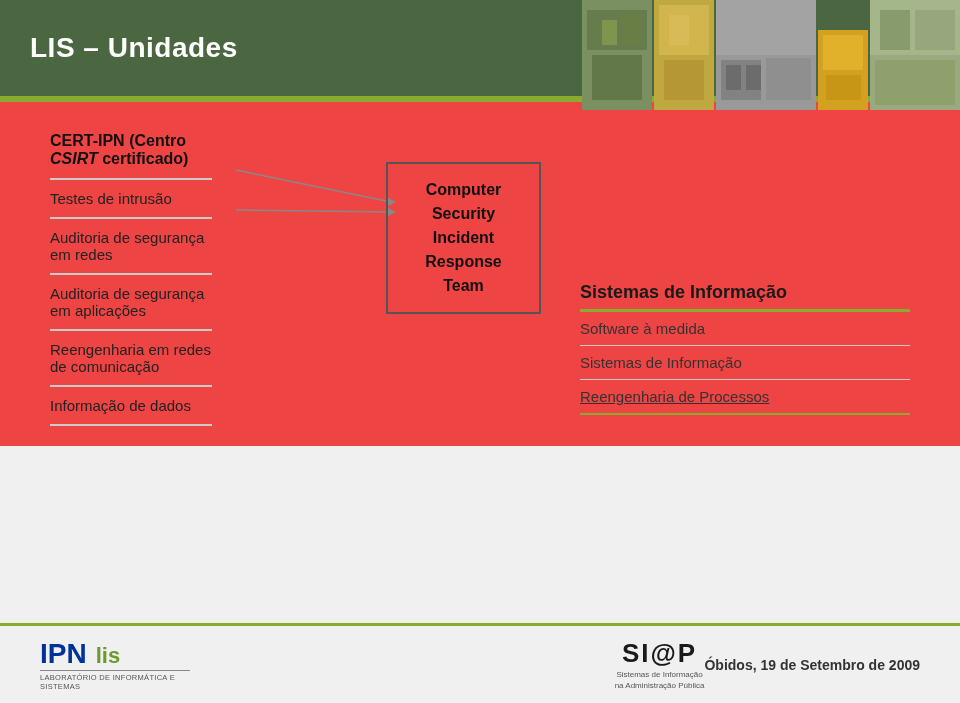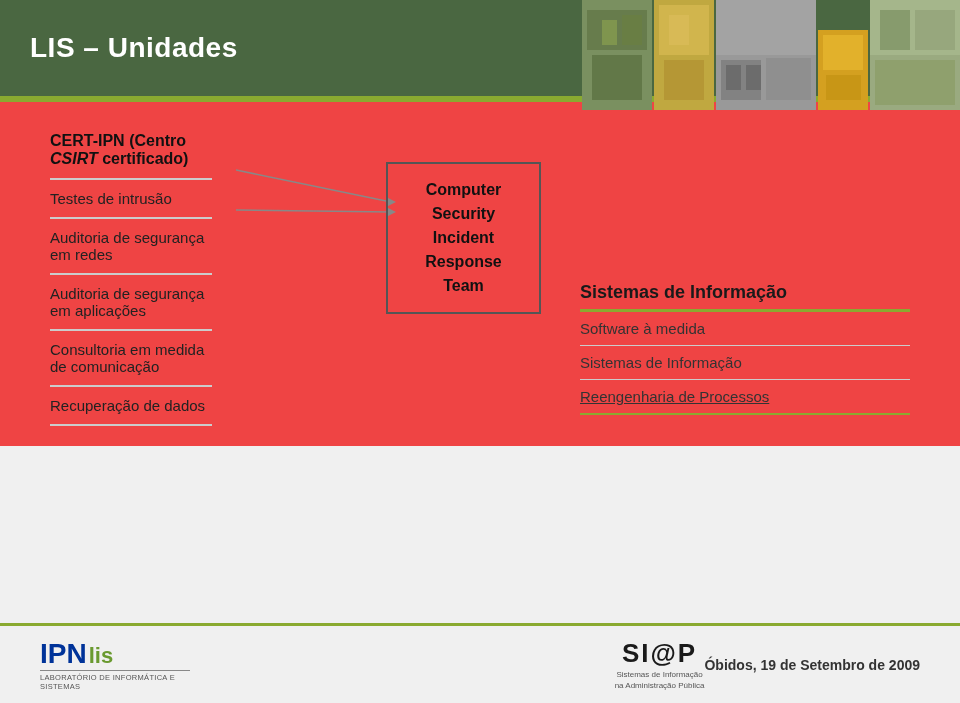--- a/index.html
+++ b/index.html
@@ -227,22 +227,22 @@
         <span> (Centro </span>
         <span style="font-style:italic; font-weight:bold;">CSIRT</span>
         <span> certificado)</span>
       </div>
     </div>
 
     <div class="items-list">
       <div class="item-row">Testes de intrusão</div>
       <div class="item-row">Auditoria de segurança em redes</div>
       <div class="item-row">Auditoria de segurança em aplicações</div>
-      <div class="item-row">Consultoria em medida de comunicação</div>
-      <div class="item-row">Recuperação de dados</div>
+      <div class="item-row">Reengenharia em redes de comunicação</div>
+      <div class="item-row">Informação de dados</div>
     </div>
 
   </div>
 
   <div style="width: 320px; padding-left: 10px; position: relative;">
 
     <svg width="310" height="230" style="position: absolute; top: 0; left: 0;">
 
       <line x1="0" y1="38" x2="155" y2="70" stroke="#888" stroke-width="1.5"></line>
 
@@ -270,21 +270,21 @@
     <div class="sistemas-item">Sistemas de Informação</div>
     <div class="sistemas-item" style="border-bottom: 2px solid #8aaa30; text-decoration: underline;">Reengenharia de Processos</div>
 
   </div>
 
 </div>
 
 <div class="footer">
 
   <div class="footer-logo-ipn">
-    <div style="display: flex; align-items: baseline; gap: 2px;">
+    <div style="display: flex; align-items: baseline; gap: 9px;">
       <span style="font-size: 28px; font-weight: bold; color: #003399;">IPN</span>
       <span style="font-size: 22px; font-weight: bold; color: #6a9a30;">lis</span>
     </div>
     <div style="font-size: 7.5px; color: #555; text-transform: uppercase; letter-spacing: 0.3px; border-top: 1px solid #888; padding-top: 2px; max-width: 150px;">LABORATÓRIO DE INFORMÁTICA E SISTEMAS</div>
   </div>
 
   <div class="footer-center">
     <div class="siap-logo">
       <div style="font-size: 26px; font-weight: bold; color: #1a1a1a; letter-spacing: 2px;">SI@P</div>
       <div style="font-size: 8px; color: #555; text-align: center; line-height: 1.4;">

